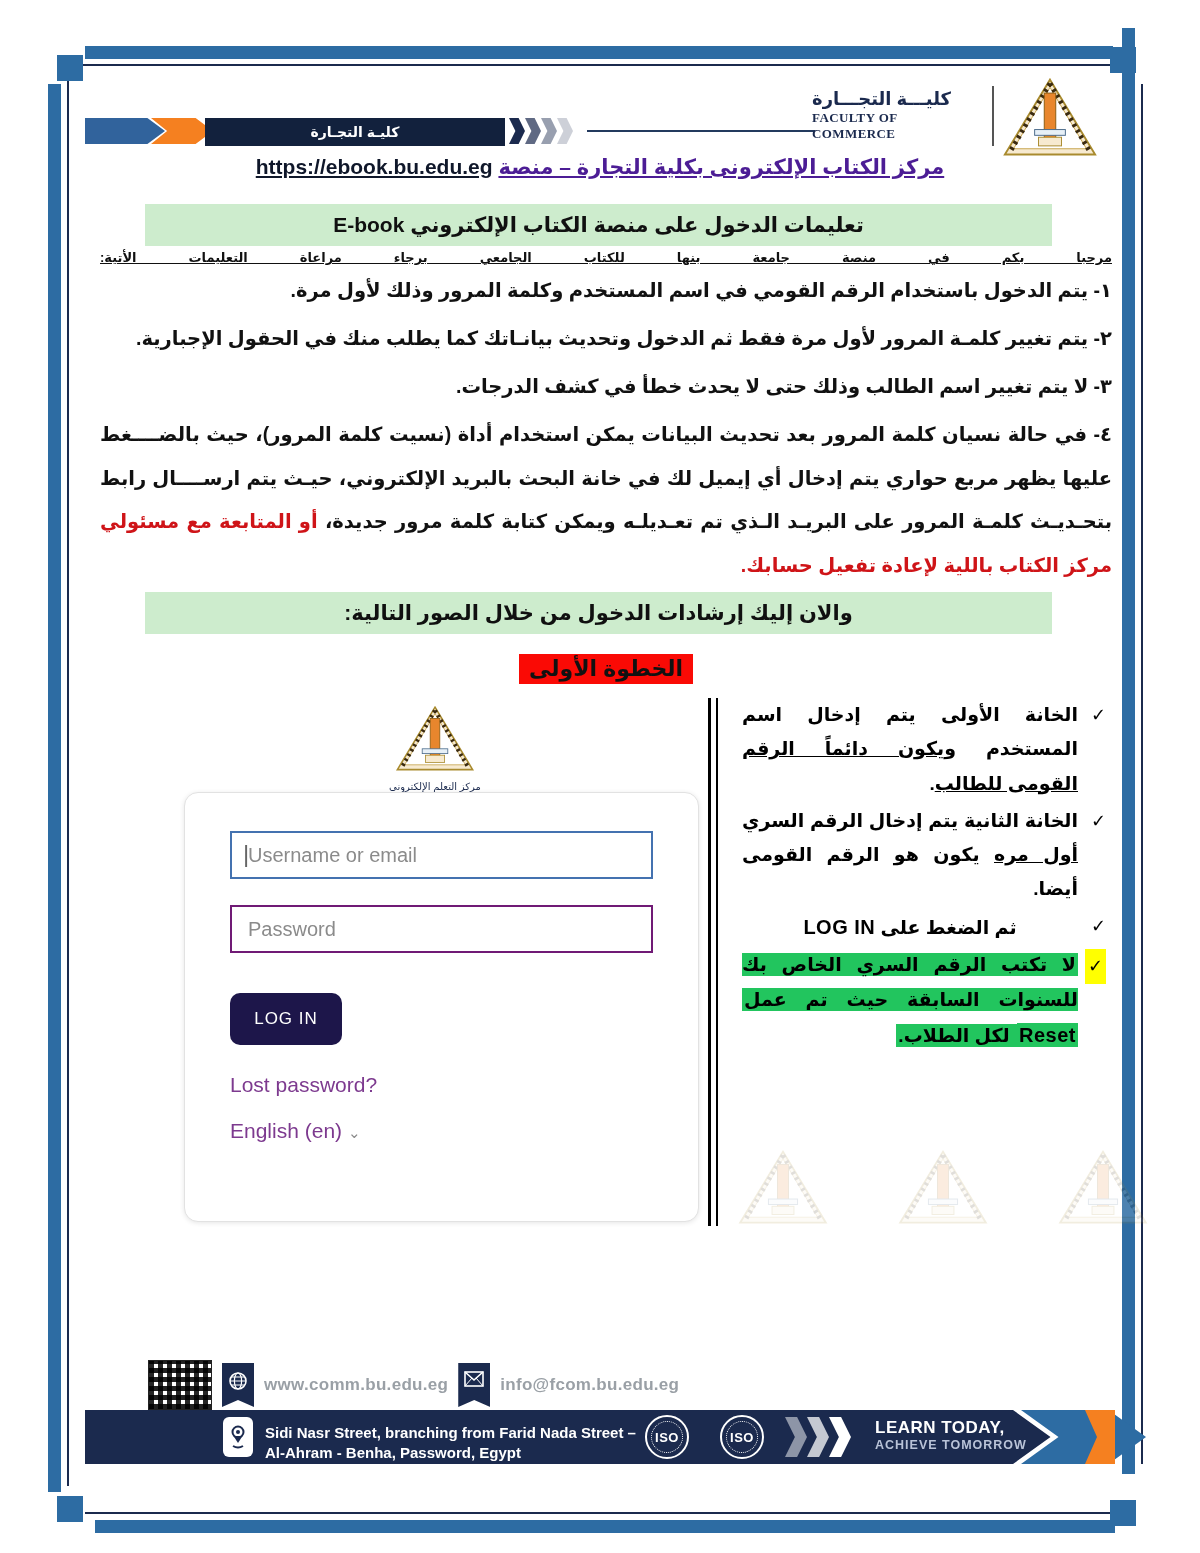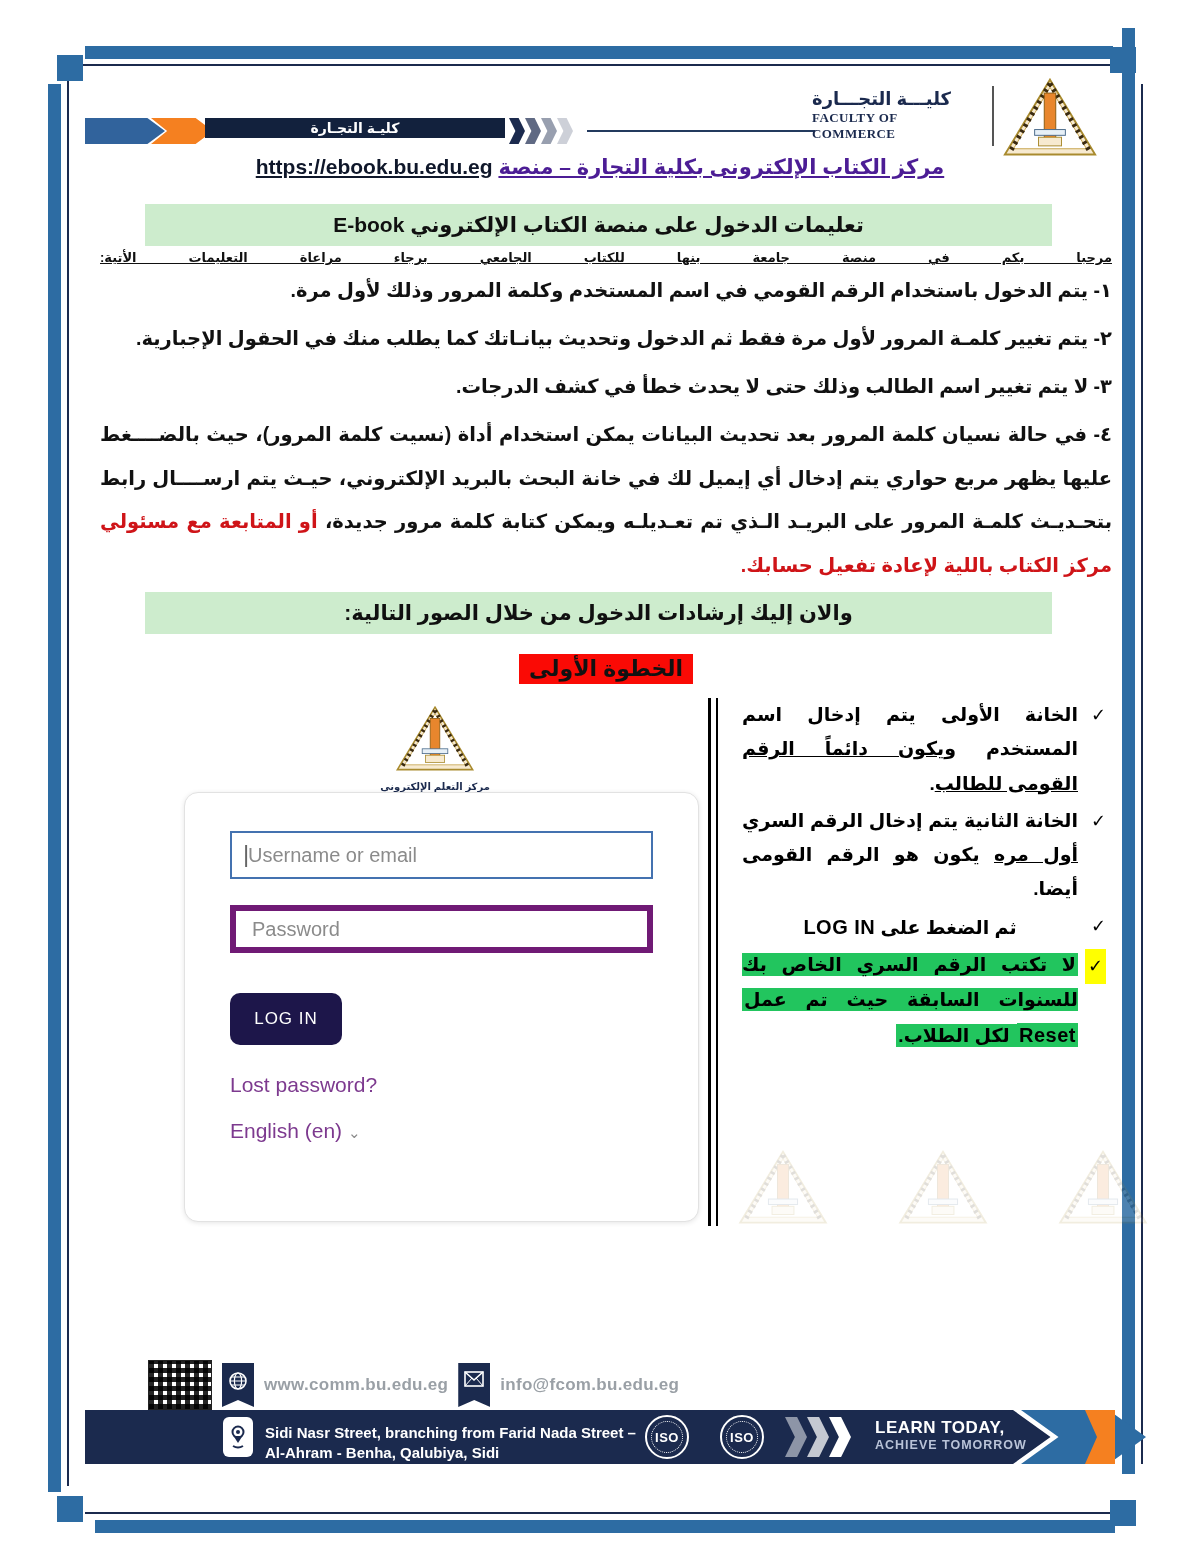--- a/index.html
+++ b/index.html
@@ -22,21 +22,21 @@
   .c-tr{left:1110px;top:47px;width:26px;height:26px;}
   .c-bl{left:57px;top:1496px;width:26px;height:26px;}
   .c-br{left:1110px;top:1500px;width:26px;height:26px;}
 
   
   .banner{position:absolute;top:116px;left:85px;height:30px;width:1030px;}
   .bn-steel{position:absolute;left:0;top:2px;width:80px;height:26px;background:#31639c;
     clip-path:polygon(0 0,78% 0,100% 50%,78% 100%,0 100%);}
   .bn-orange{position:absolute;left:66px;top:2px;width:62px;height:26px;background:#f58020;
     clip-path:polygon(0 0,72% 0,100% 50%,72% 100%,0 100%,26% 50%);}
-  .bn-navy{position:absolute;left:120px;top:2px;width:300px;height:20px;background:#12213d;
+  .bn-navy{position:absolute;left:120px;top:2px;width:300px;height:28px;background:#12213d;
     color:#fff;display:flex;align-items:center;justify-content:center;
     font-size:14px;font-weight:bold;}
   .bn-chev{position:absolute;top:2px;width:16px;height:26px;background:#1b2a4e;
     clip-path:polygon(0 0,60% 0,100% 50%,60% 100%,0 100%,40% 50%);}
   .bn-line{position:absolute;left:502px;width:228px;top:14px;height:2px;background:#233a5e;}
 
   .fac{position:absolute;left:812px;top:88px;width:172px;text-align:left;color:#1b2a4e;}
   .fac-ar{font-size:18px;font-weight:bold;direction:rtl;text-align:left;}
   .fac-en{font-family:"Liberation Serif",serif;font-size:13px;font-weight:bold;letter-spacing:.4px;}
   .fac-div{position:absolute;left:992px;top:86px;width:2px;height:60px;background:#555;}
@@ -58,33 +58,33 @@
   .red{color:#cf1418;}
   .gbar2{}
   .steplbl-wrap{text-align:center;margin-top:20px;}
   .steplbl{display:inline-block;background:#fa0a05;padding:2px 10px;font-size:22px;font-weight:bold;color:#111;}
 
   
   .screens{position:relative;margin-top:12px;height:538px;}
   .divider{position:absolute;left:608px;top:2px;height:528px;width:5px;
     border-left:3px solid #000;border-right:2px solid #000;}
   .elogo{position:absolute;left:245px;top:8px;width:180px;text-align:center;}
-  .elogo .cap{font-size:10px;font-weight:bold;color:#1b2a4e;margin-top:1px;}
+  .elogo .cap{font-size:10px;font-weight:normal;color:#1b2a4e;margin-top:1px;}
   .card{position:absolute;left:84px;top:96px;width:515px;height:430px;background:#fff;
     border:1px solid #e2e2e2;border-radius:14px;box-shadow:0 1px 5px rgba(0,0,0,.10);
     padding:38px 45px 0;box-sizing:border-box;}
   .card-title{font-size:30px;color:#1c1b4d;margin:0 0 26px;font-weight:bold;}
   .fld{position:relative;}
   .fld input{width:100%;height:48px;box-sizing:border-box;border-radius:0;
     font-size:20px;padding:0 16px;color:#555;outline:none;background:#fff;
     font-family:"Liberation Sans","DejaVu Sans",sans-serif;}
   .fld input::placeholder{color:#8b8b8b;opacity:1;}
   .in-user input{border:2px solid #4472b0;}
   .in-pass{margin-top:26px;}
-  .in-pass input{border:6px solid #701a75;}
+  .in-pass input{border:2px solid #701a75;}
   .caret{position:absolute;left:13px;top:9px;color:#666;font-size:24px;font-weight:normal;}
   .loginbtn{margin-top:40px;width:112px;height:52px;background:#1d164a;color:#fff;
     border:none;border-radius:10px;font-size:17px;letter-spacing:1px;cursor:pointer;
     font-family:"Liberation Sans","DejaVu Sans",sans-serif;}
   .lost{margin-top:28px;color:#7d3a8f;font-size:21px;cursor:pointer;}
   .lang{margin-top:22px;color:#7d3a8f;font-size:21px;cursor:pointer;}
   .lang .chev{color:#888;font-size:15px;}
 
   .notes{position:absolute;left:642px;top:2px;width:366px;direction:rtl;font-weight:bold;
     font-size:19px;line-height:1.8;text-align:justify;color:#000;}
@@ -290,21 +290,21 @@
   <div class="pin">
     <svg width="16" height="24" viewBox="0 0 16 24">
       <circle cx="8" cy="7" r="5.5" fill="none" stroke="#1b2a4e" stroke-width="2"></circle>
       <circle cx="8" cy="7" r="2" fill="#1b2a4e"></circle>
       <polygon points="3.5,11 12.5,11 8,18" fill="#1b2a4e"></polygon>
       <path d="M3 21 q5 3 10 0" fill="none" stroke="#1b2a4e" stroke-width="2"></path>
     </svg>
   </div>
   <div class="addr">
     <div>Sidi Nasr Street, branching from Farid Nada Street –</div>
-    <div>Al-Ahram - Benha, Qalubiya, Sidi</div>
+    <div>Al-Ahram - Benha, Password, Egypt</div>
   </div>
   <div class="iso iso1">
       <span>ISO</span>
     </div>
   <div class="iso iso2">
       <span>ISO</span>
     </div>
   <div class="wchev" style="left:700px;opacity:.5"></div>
   <div class="wchev" style="left:722px;opacity:.75"></div>
   <div class="wchev" style="left:744px;opacity:1"></div>

